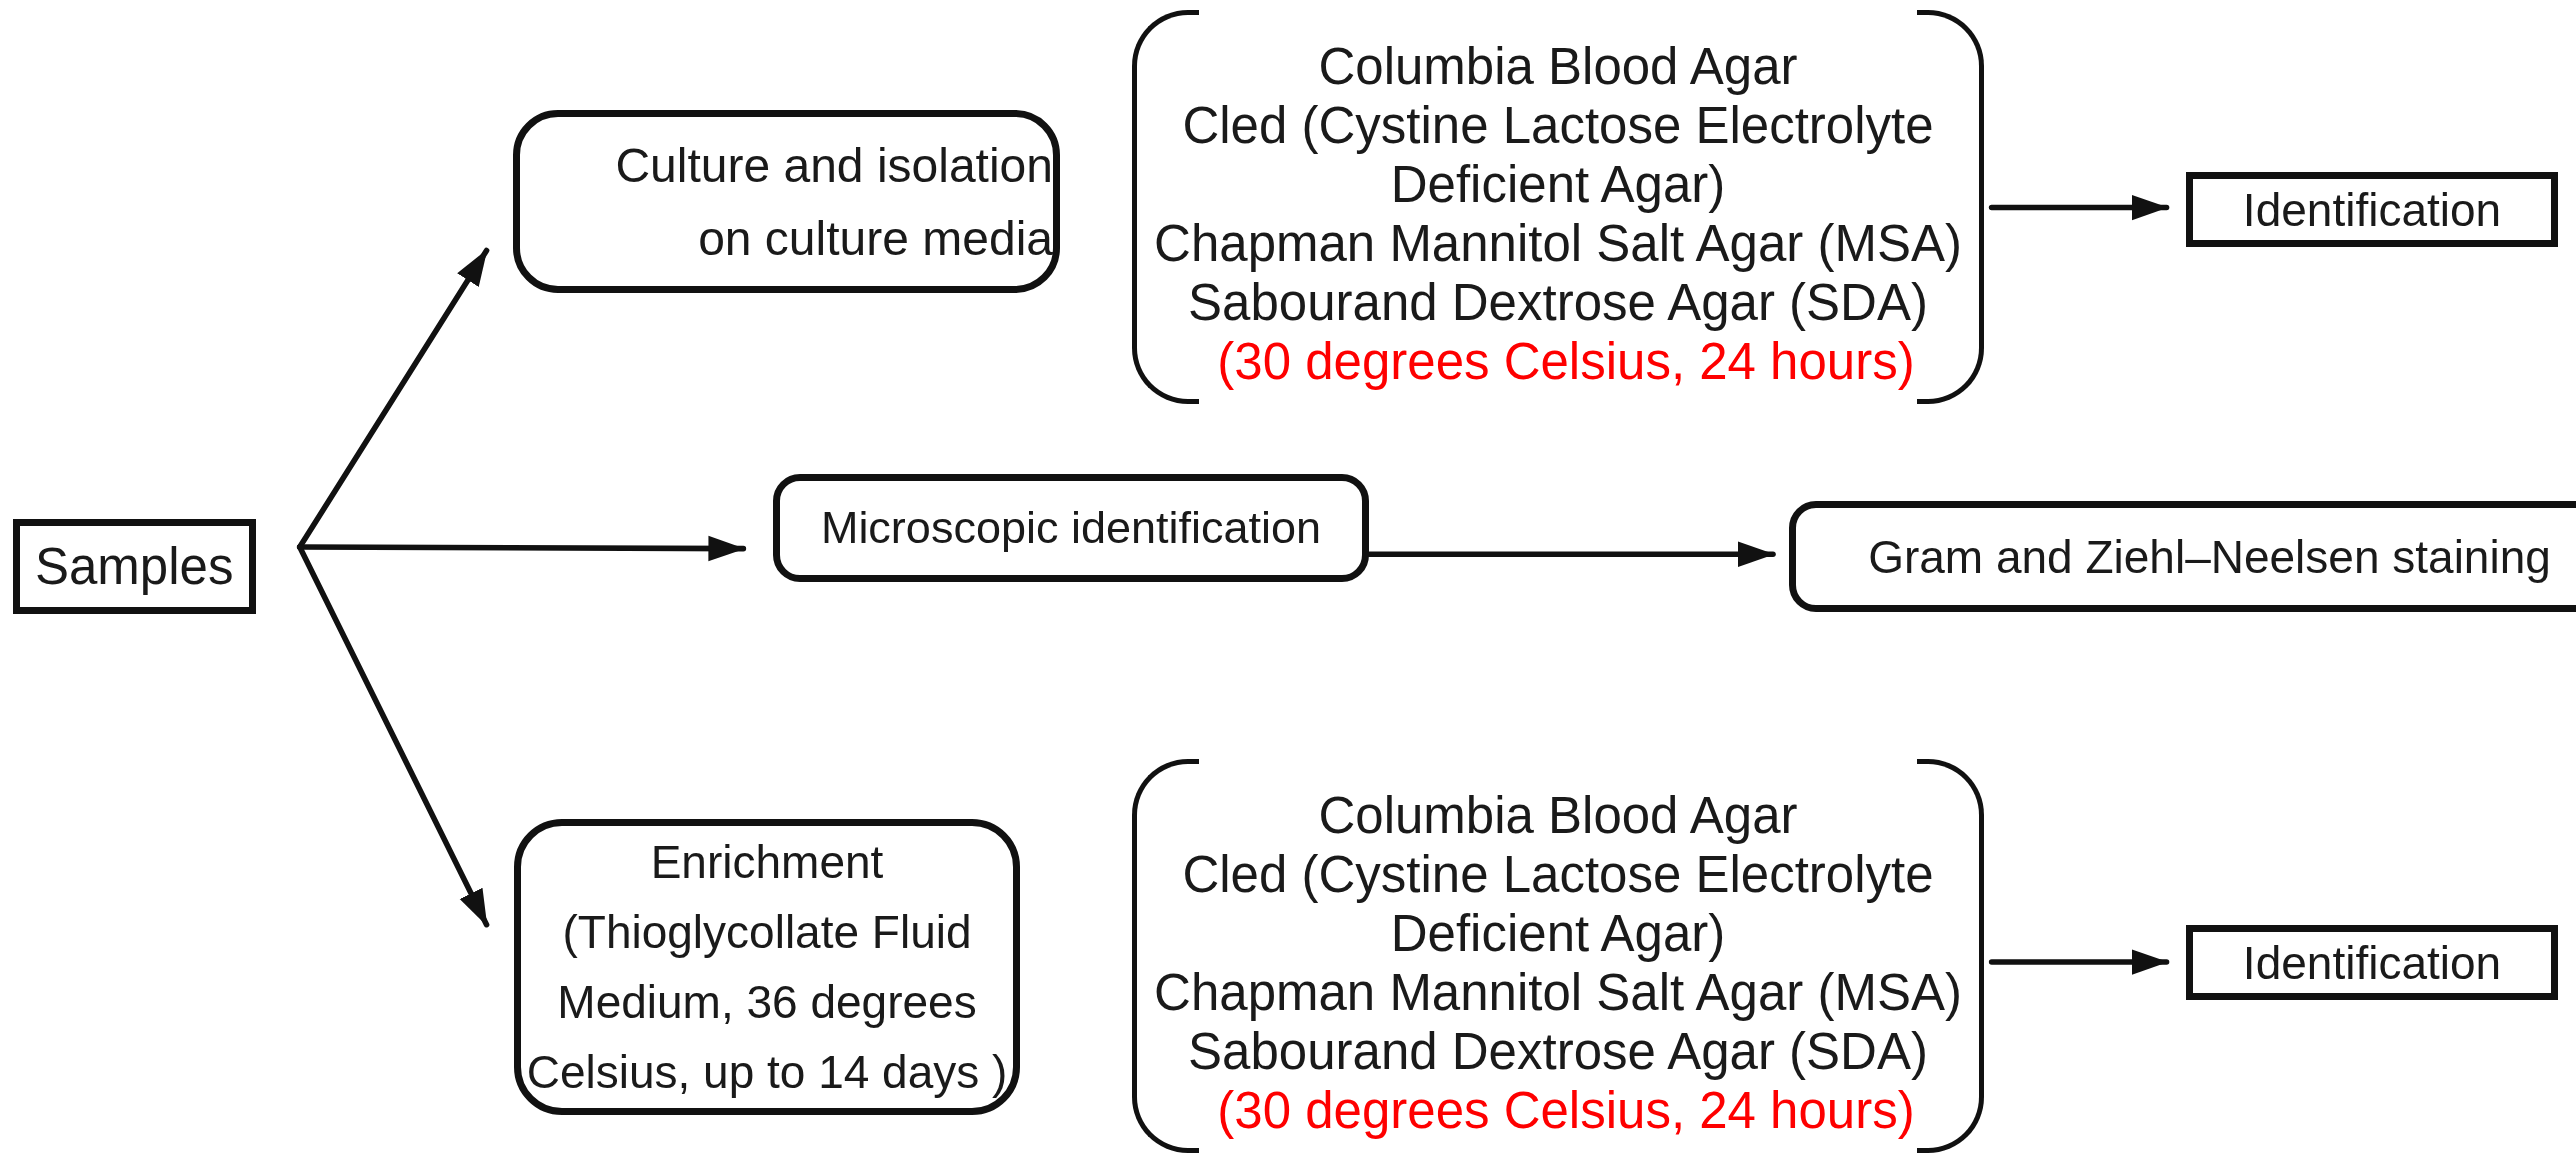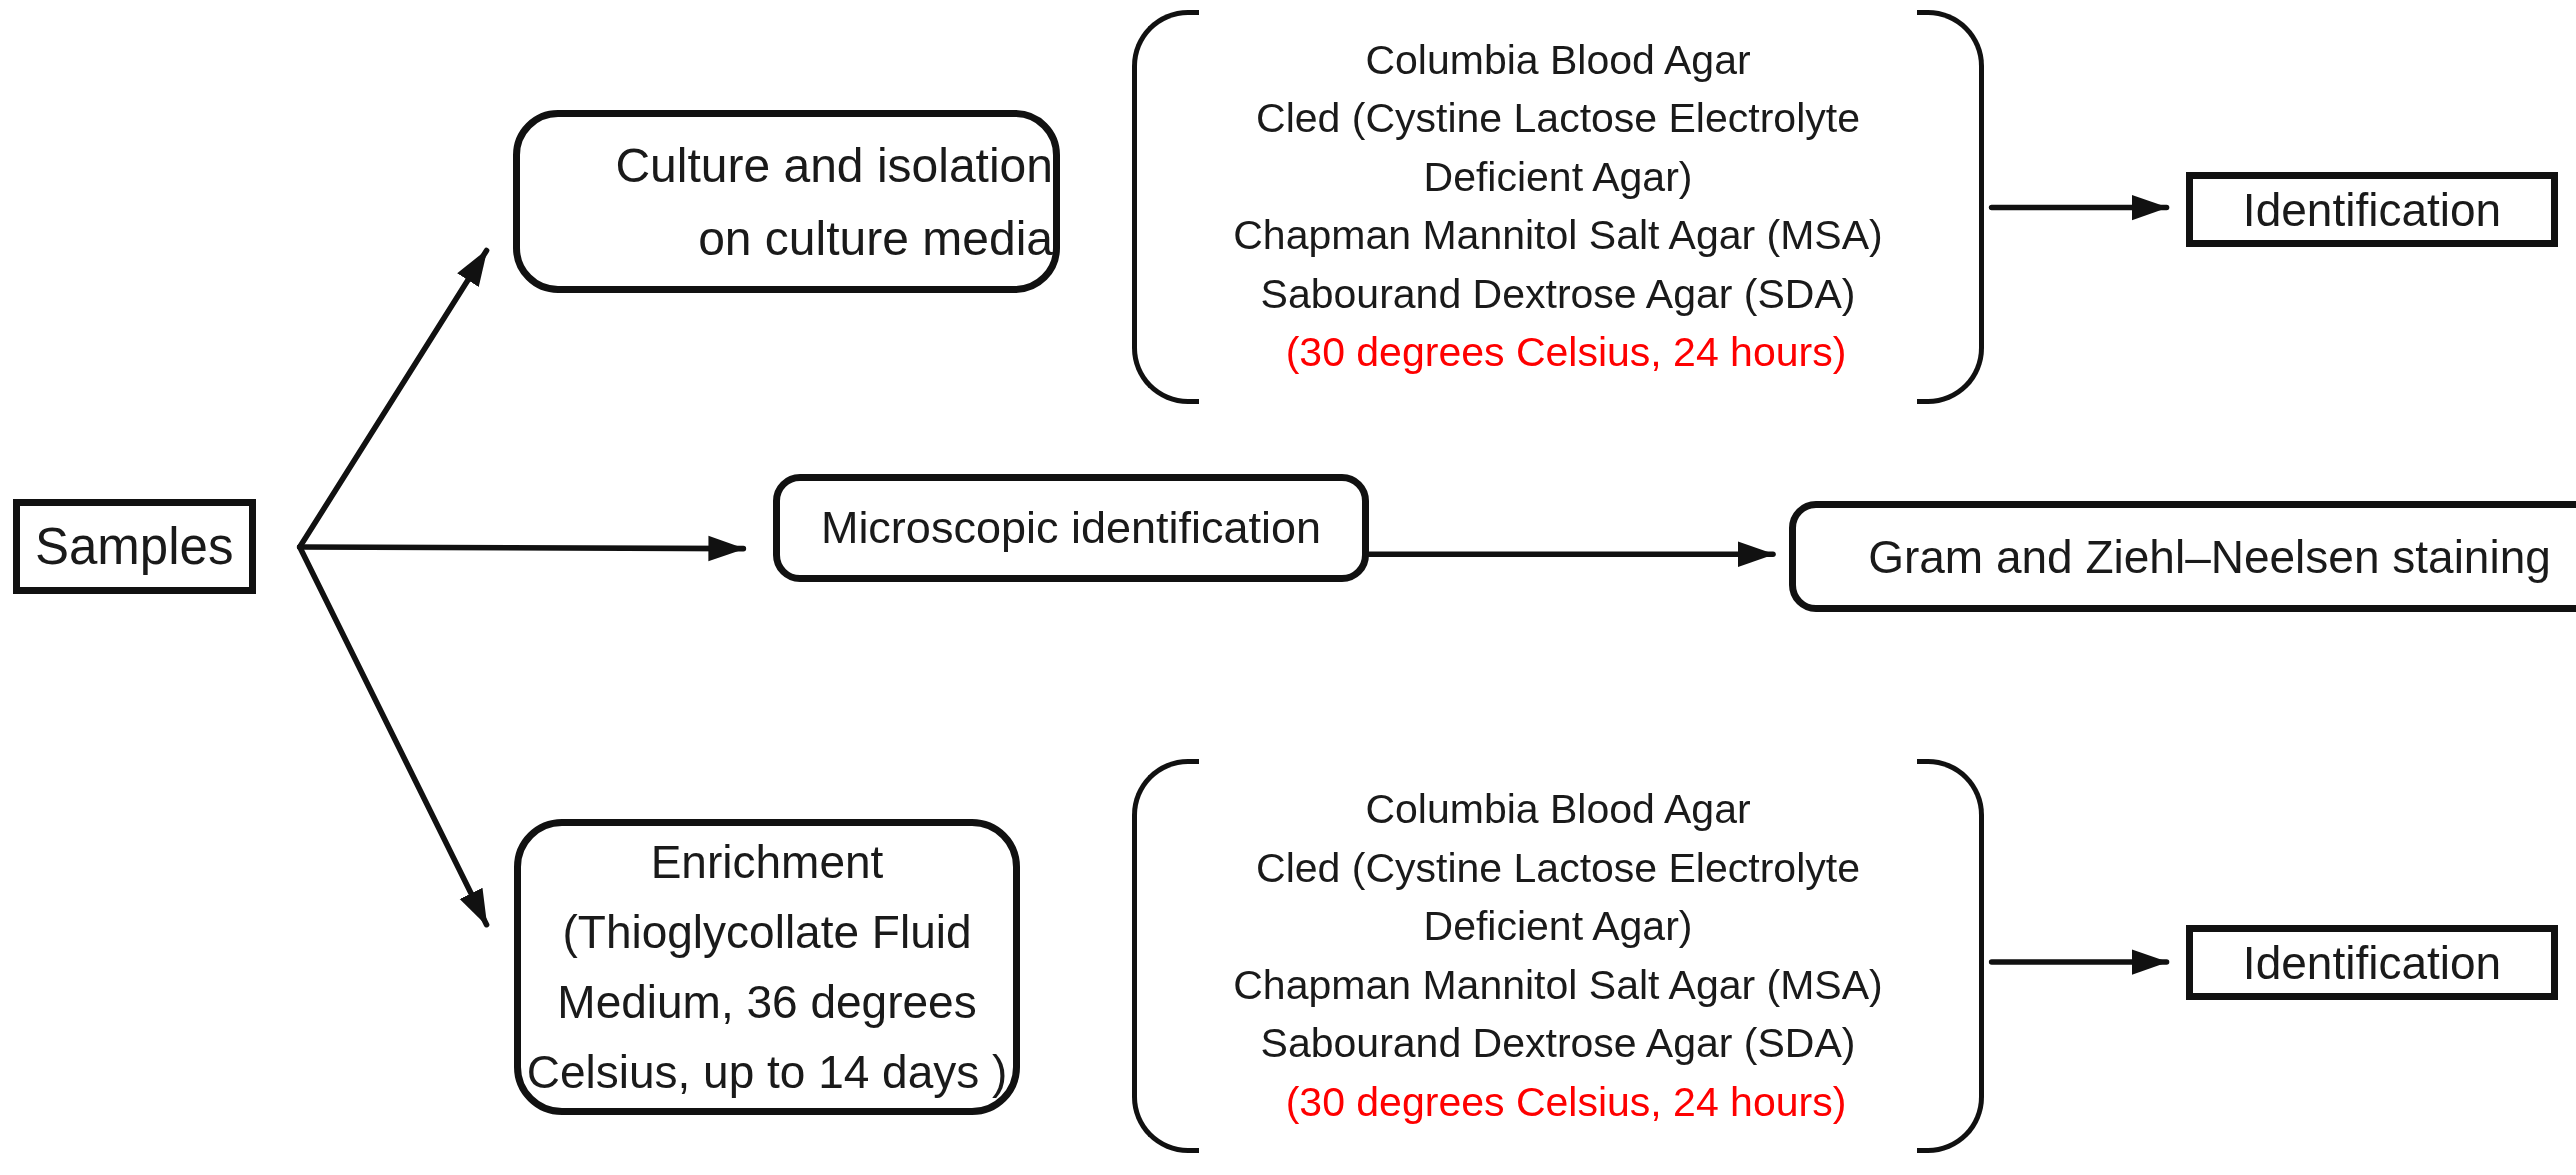--- a/index.html
+++ b/index.html
@@ -29,39 +29,39 @@
     display:flex;
     flex-direction:column;
     align-items:center;
     justify-content:center;
     text-align:center;
   }
   .rect{border-radius:0;}
   .round-sm{border-radius:27px;}
   .round-lg{border-radius:45px;align-items:flex-end;}
 
-  .samples{left:12.7px;top:499px;width:243px;height:95px;font-size:51px;}
+  .samples{left:12.7px;top:519px;width:243px;height:95px;font-size:51px;}
   .culture{left:513px;top:110px;width:547px;height:183px;font-size:48px;line-height:73px;}
   .micro{left:773px;top:474px;width:596px;height:108px;font-size:45px;}
   .gram{left:1789px;top:501px;width:841px;height:111px;font-size:46px;}
   .enrich{left:514px;top:819px;width:506px;height:296px;font-size:46px;line-height:70px;border-radius:48px;}
   .ident{width:372px;height:75px;font-size:46px;}
   .ident-top{left:2186px;top:172px;}
   .ident-bottom{left:2186px;top:925px;}
 
   .group{position:absolute;width:852px;height:394px;}
   .group-top{left:1132px;top:9.5px;}
   .group-bottom{left:1132px;top:759px;}
   .bracket{position:absolute;top:0;bottom:0;width:67px;border:5.6px solid var(--line);box-sizing:border-box;}
   .bracket-left{left:0;border-right:none;border-top-left-radius:56px;border-bottom-left-radius:56px;}
   .bracket-right{right:0;border-left:none;border-top-right-radius:56px;border-bottom-right-radius:56px;}
   .media-lines{
     position:absolute;left:64px;right:64px;top:27px;bottom:27px;
     display:flex;flex-direction:column;justify-content:space-between;
-    align-items:center;text-align:center;font-size:41px;
+    align-items:center;text-align:center;font-size:51px;
   }
   .media-lines .line{white-space:nowrap;}
   .line.red{color:var(--red);margin-left:16px;}
 </style>
 </head>
 <body>
 
 <div class="canvas">
 
   <svg class="arrows" viewBox="0 0 3240 1479" aria-hidden="true">

